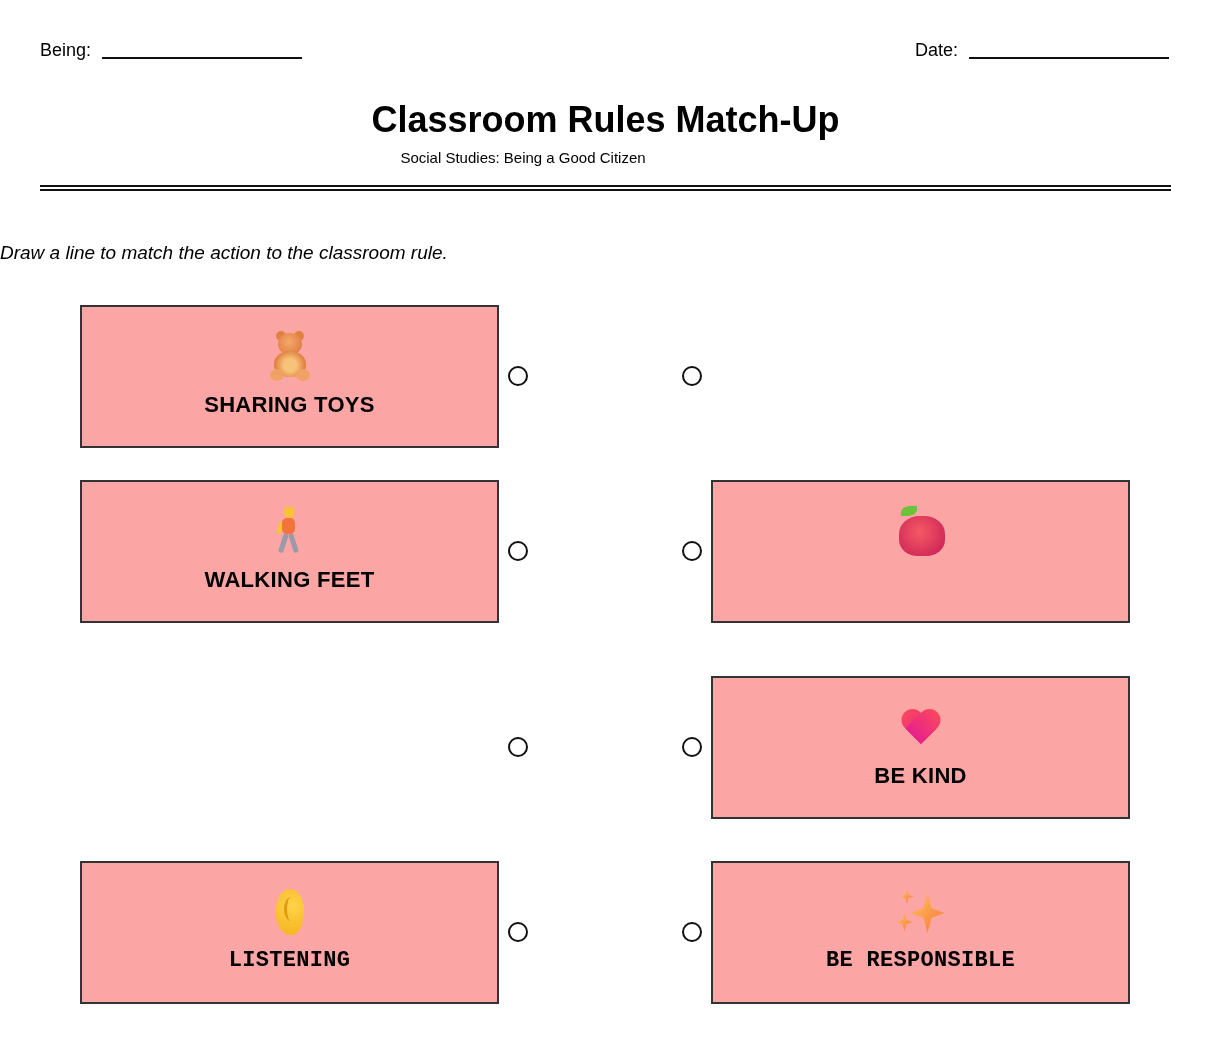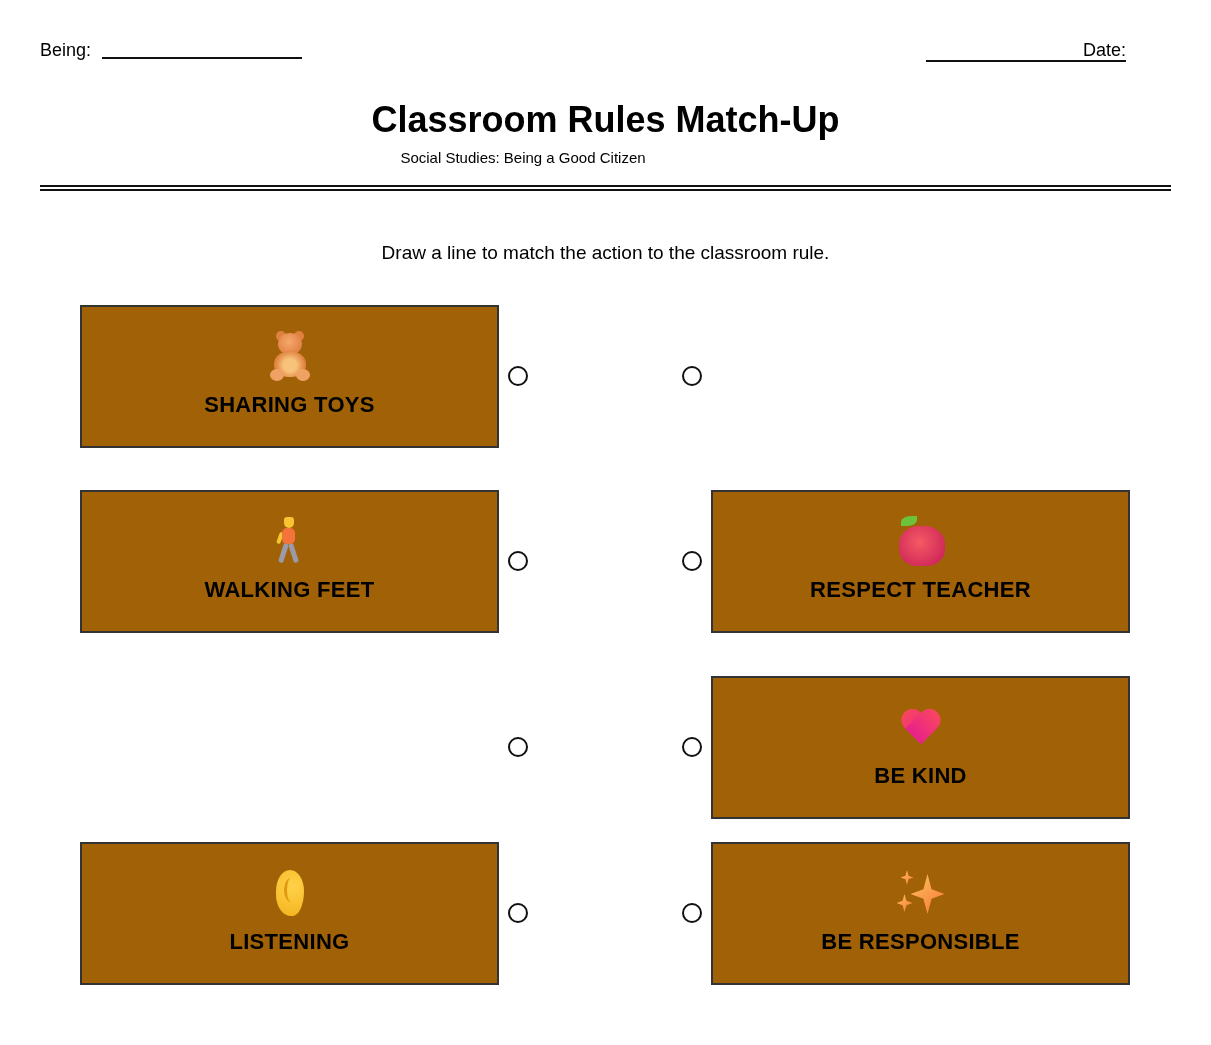--- a/index.html
+++ b/index.html
@@ -3,33 +3,33 @@
 <meta charset="utf-8">
 <style>
   * { box-sizing: border-box; margin: 0; padding: 0; }
   html, body { width: 1211px; height: 1045px; background: #ffffff; }
   body { position: relative; font-family: "Liberation Sans", sans-serif; color: #000; overflow: hidden; }
 
   .field { position: absolute; top: 40px; display: flex; align-items: flex-end; font-size: 18px; }
   .field .label { line-height: 20px; }
   .field .line { display: inline-block; width: 200px; height: 2px; background: #111; margin-left: 11px; margin-bottom: 1px; }
   #name-field { left: 40px; }
-  #date-field { left: 915px; flex-direction: column; }
+  #date-field { left: 915px; }
 
   .title { position: absolute; top: 101px; left: 0; width: 1211px; text-align: center; font-size: 36px; font-weight: bold; line-height: 38px; }
   .subtitle { position: absolute; top: 149px; left: 16px; width: 1014px; text-align: center; font-size: 15px; line-height: 18px; }
 
   .rule { position: absolute; left: 40px; width: 1131px; height: 2px; background: #111; }
   .rule.r1 { top: 185px; }
   .rule.r2 { top: 189px; }
 
-  .instruction { position: absolute; top: 241px; left: 0; width: 1211px; text-align: center; font-size: 19px; line-height: 24px; }
+  .instruction { position: absolute; top: 241px; left: 0; width: 1211px; text-align: left; font-size: 19px; font-style: italic; line-height: 24px; }
 
   .row { position: absolute; left: 0; width: 1211px; height: 143px; }
-  .card { position: absolute; top: 0; width: 419px; height: 143px; border: 2px solid #333; background: #a16207;
+  .card { position: absolute; top: 0; width: 419px; height: 143px; border: 2px solid #333; background: #fca5a5;
           display: flex; flex-direction: column; align-items: center; justify-content: flex-start; padding-top: 24px; }
   .card.left { left: 80px; }
   .card.right { left: 711px; }
   .card .label { font-size: 22px; font-weight: bold; line-height: 26px; margin-top: 9px; letter-spacing: 0.3px; }
 
   .dot { position: absolute; top: 61px; width: 20px; height: 20px; border: 2px solid #111; border-radius: 50%; background: #fff; }
   .dot.left-dot { left: 508px; }
   .dot.right-dot { left: 682px; }
 
   
@@ -100,54 +100,53 @@
         <span class="body"></span>
         <span class="foot l"></span>
         <span class="foot r"></span>
     </div>
     <div class="label">SHARING TOYS</div>
   </div>
   <div class="dot left-dot"></div>
   <div class="dot right-dot"></div>
 </div>
 
-<div class="row" style="top:490px;">
+<div class="row" style="top:480px;">
   <div class="card left">
     <div class="ico walker">
       <span class="l1"></span>
         <span class="l2"></span>
         <span class="a"></span>
         <span class="t"></span>
         <span class="h"></span>
     </div>
     <div class="label">WALKING FEET</div>
   </div>
   <div class="dot left-dot"></div>
   <div class="dot right-dot"></div>
   <div class="card right">
     <div class="ico apple">
         <span class="fruit"></span>
         <span class="leaf"></span>
       </div>
-    <div class="label">RESPECT TEACHER</div>
   </div>
 </div>
 
 <div class="row" style="top:676px;">
   <div class="dot left-dot"></div>
   <div class="dot right-dot"></div>
   <div class="card right">
     <div class="ico heart">
         <span class="h"></span>
       </div>
     <div class="label">BE KIND</div>
   </div>
 </div>
 
-<div class="row" style="top:842px;">
+<div class="row" style="top:861px;font-family:Liberation Mono, monospace;">
   <div class="card left">
     <div class="ico ear">
         <span class="e"></span>
         <span class="in"></span>
       </div>
     <div class="label">LISTENING</div>
   </div>
   <div class="dot left-dot"></div>
   <div class="dot right-dot"></div>
   <div class="card right">

